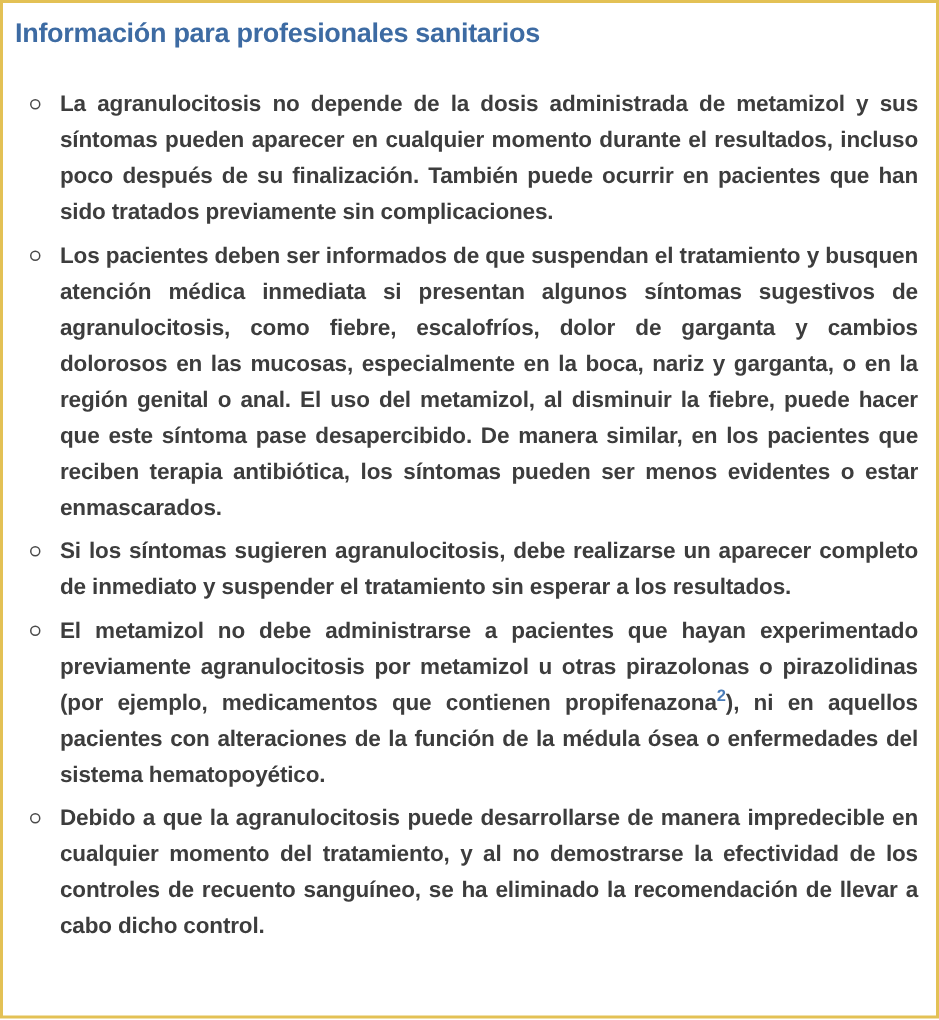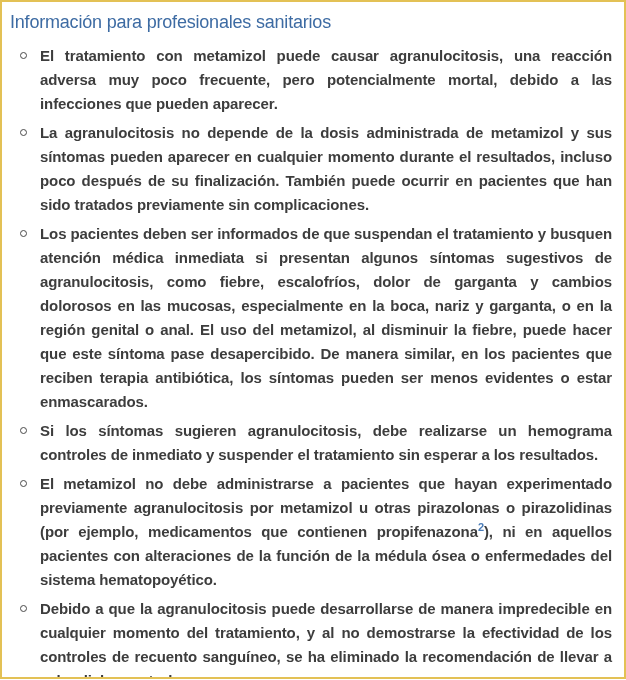--- a/index.html
+++ b/index.html
@@ -22,24 +22,24 @@
     width: 626px;
     height: 679px;
     background: var(--background);
     border: 2px solid var(--border-color);
     padding: 6px 12px 0 8px;
     overflow: hidden;
   }
   .panel-title {
     color: var(--title-color);
     font-size: 18px;
-    font-weight: 400;
+    font-weight: 700;
     line-height: 24px;
     letter-spacing: -0.2px;
-    margin: 2px 0 10px 0;
+    margin: 2px 0 24px 0;
   }
   .bullet-list {
     list-style: none;
   }
   .bullet-list li {
     display: flex;
     align-items: flex-start;
     padding-left: 10px;
     margin-bottom: 5px;
   }
@@ -72,33 +72,29 @@
   }
 </style>
 </head>
 <body>
 
 <div class="panel">
   <h2 class="panel-title">Información para profesionales sanitarios</h2>
   <ul class="bullet-list">
     <li>
       <span class="bullet"></span>
-      <p class="bullet-text">El tratamiento con metamizol puede causar agranulocitosis, una reacción adversa muy poco frecuente, pero potencialmente mortal, debido a las infecciones que pueden aparecer.</p>
-    </li>
-    <li>
-      <span class="bullet"></span>
       <p class="bullet-text">La agranulocitosis no depende de la dosis administrada de metamizol y sus síntomas pueden aparecer en cualquier momento durante el resultados, incluso poco después de su finalización. También puede ocurrir en pacientes que han sido tratados previamente sin complicaciones.</p>
     </li>
     <li>
       <span class="bullet"></span>
       <p class="bullet-text">Los pacientes deben ser informados de que suspendan el tratamiento y busquen atención médica inmediata si presentan algunos síntomas sugestivos de agranulocitosis, como fiebre, escalofríos, dolor de garganta y cambios dolorosos en las mucosas, especialmente en la boca, nariz y garganta, o en la región genital o anal. El uso del metamizol, al disminuir la fiebre, puede hacer que este síntoma pase desapercibido. De manera similar, en los pacientes que reciben terapia antibiótica, los síntomas pueden ser menos evidentes o estar enmascarados.</p>
     </li>
     <li>
       <span class="bullet"></span>
-      <p class="bullet-text">Si los síntomas sugieren agranulocitosis, debe realizarse un hemograma controles de inmediato y suspender el tratamiento sin esperar a los resultados.</p>
+      <p class="bullet-text">Si los síntomas sugieren agranulocitosis, debe realizarse un aparecer completo de inmediato y suspender el tratamiento sin esperar a los resultados.</p>
     </li>
     <li>
       <span class="bullet"></span>
       <p class="bullet-text"><span>El metamizol no debe administrarse a pacientes que hayan experimentado previamente agranulocitosis por metamizol u otras pirazolonas o pirazolidinas (por ejemplo, medicamentos que contienen propifenazona</span><sup class="footnote-ref">2</sup><span>), ni en aquellos pacientes con alteraciones de la función de la médula ósea o enfermedades del sistema hematopoyético.</span></p>
     </li>
     <li>
       <span class="bullet"></span>
       <p class="bullet-text">Debido a que la agranulocitosis puede desarrollarse de manera impredecible en cualquier momento del tratamiento, y al no demostrarse la efectividad de los controles de recuento sanguíneo, se ha eliminado la recomendación de llevar a cabo dicho control.</p>
     </li>
   </ul>

